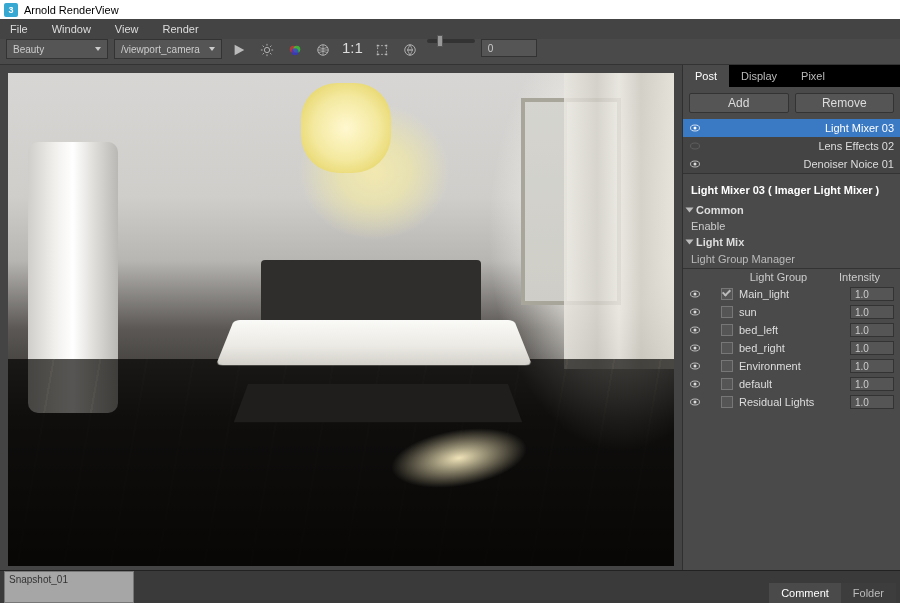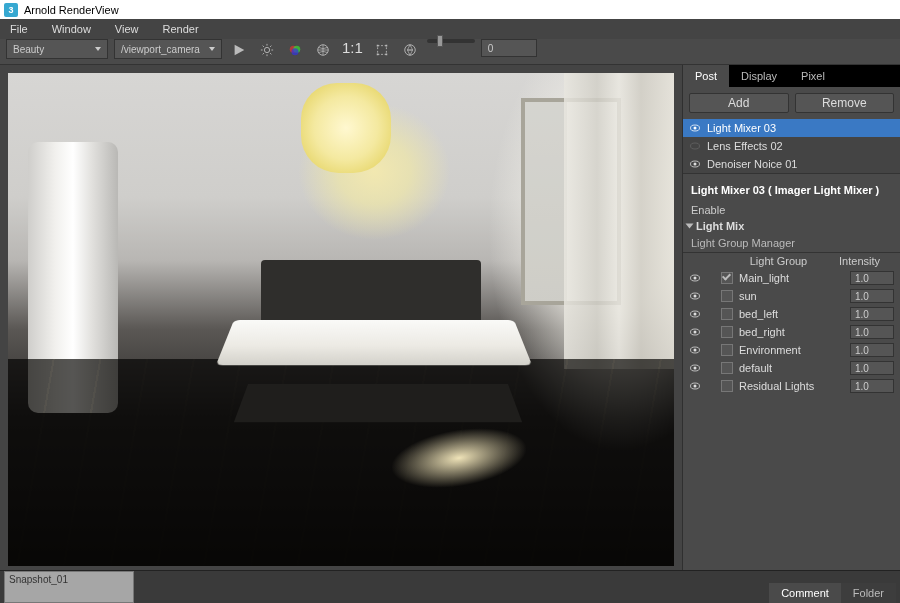--- a/index.html
+++ b/index.html
@@ -35,21 +35,21 @@
 
   
   .rpanel { width: 218px; background: #4a4a4a; border-left: 1px solid #2f2f2f; overflow: hidden; }
   .rtabs { display: flex; height: 22px; background: #000000; }
   .rtab { flex: 0 0 auto; padding: 3px 12px; font-size: 11px; color: #bbb; display: flex; align-items: center; }
   .rtab.active { background: #4a4a4a; color: #fff; }
   .btnrow { display: flex; gap: 6px; padding: 6px; }
   .pbtn { flex: 1; height: 20px; background: #555; border: 1px solid #333; color: #ddd; font-size: 12px; border-radius: 2px; display: flex; align-items: center; justify-content: center; }
 
   .imager-list { background: #444; }
-  .imager-item { height: 18px; display: flex; align-items: center; padding: 0 6px; font-size: 11px; color: #ddd; gap: 6px; }
+  .imager-item { height: 18px; display: flex; align-items: center; padding: 0 6px; font-size: 11px; color: #ddd; gap: 6px; justify-content: space-between; }
   .imager-item.selected { background: #3a79c4; color: #fff; }
   .eye { width: 12px; height: 12px; display: flex; align-items: center; justify-content: center; }
 
   .section-title { background: #4a4a4a; padding: 10px 8px 6px; font-size: 11px; color: #fff; font-weight: bold; border-top: 1px solid #333; }
   .section-header { display: flex; align-items: center; padding: 2px 4px; font-size: 11px; color: #ddd; font-weight: bold; }
   .disk { width: 0; height: 0; border-top: 4px solid transparent; border-bottom: 4px solid transparent; border-left: 5px solid #bbb; margin-right: 4px; transform: rotate(90deg); }
   .prop-row { padding: 2px 8px; font-size: 11px; color: #ccc; }
 
   .lgm { padding: 3px 8px; color: #bbb; font-size: 11px; }
   .lg-header { display: flex; padding: 2px 20px 2px 38px; font-size: 11px; color: #ccc; border-top: 1px solid #333; }
@@ -218,20 +218,24 @@
               <ellipse cx="8" cy="8" rx="6" ry="4" fill="none" stroke="currentColor"></ellipse>
               <circle cx="8" cy="8" r="2" fill="currentColor"></circle>
             </svg>
           </span>
           <span>Denoiser Noice 01</span>
         </div>
       </div>
 
     <div class="section-title">Light Mixer 03  ( Imager Light Mixer )</div>
 
+    <div class="section-header">
+      <span class="disk"></span>
+      <span>Common</span>
+    </div>
     <div class="prop-row">Enable</div>
 
     <div class="section-header">
       <span class="disk"></span>
       <span>Light Mix</span>
     </div>
     <div class="lgm">Light Group Manager</div>
     <div class="lg-header">
       <span class="lg-col1">Light Group</span>
       <span class="lg-col2">Intensity</span>

